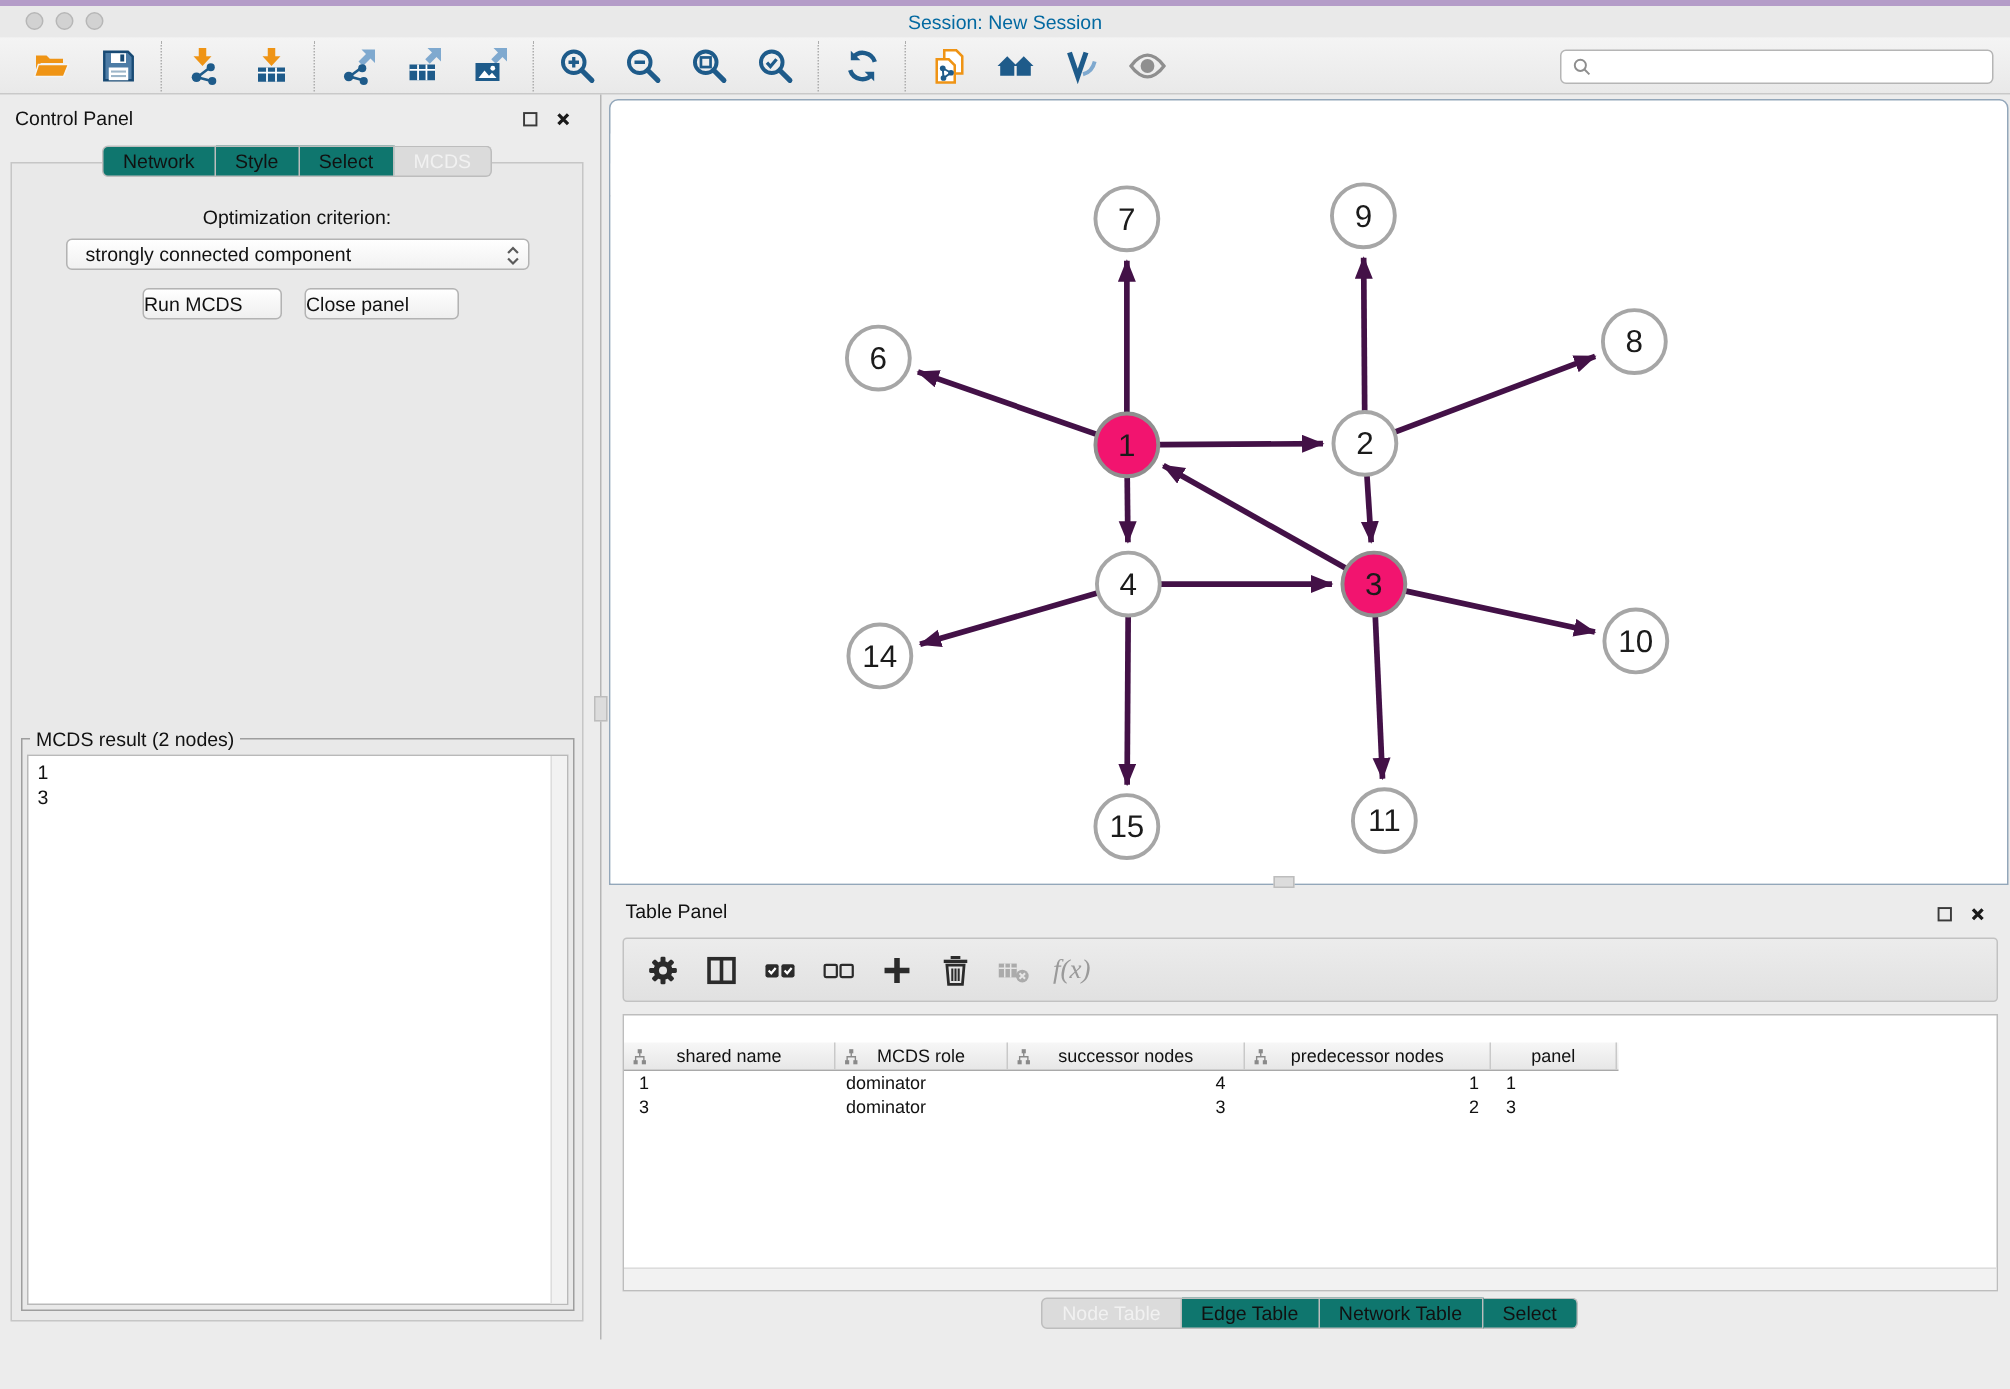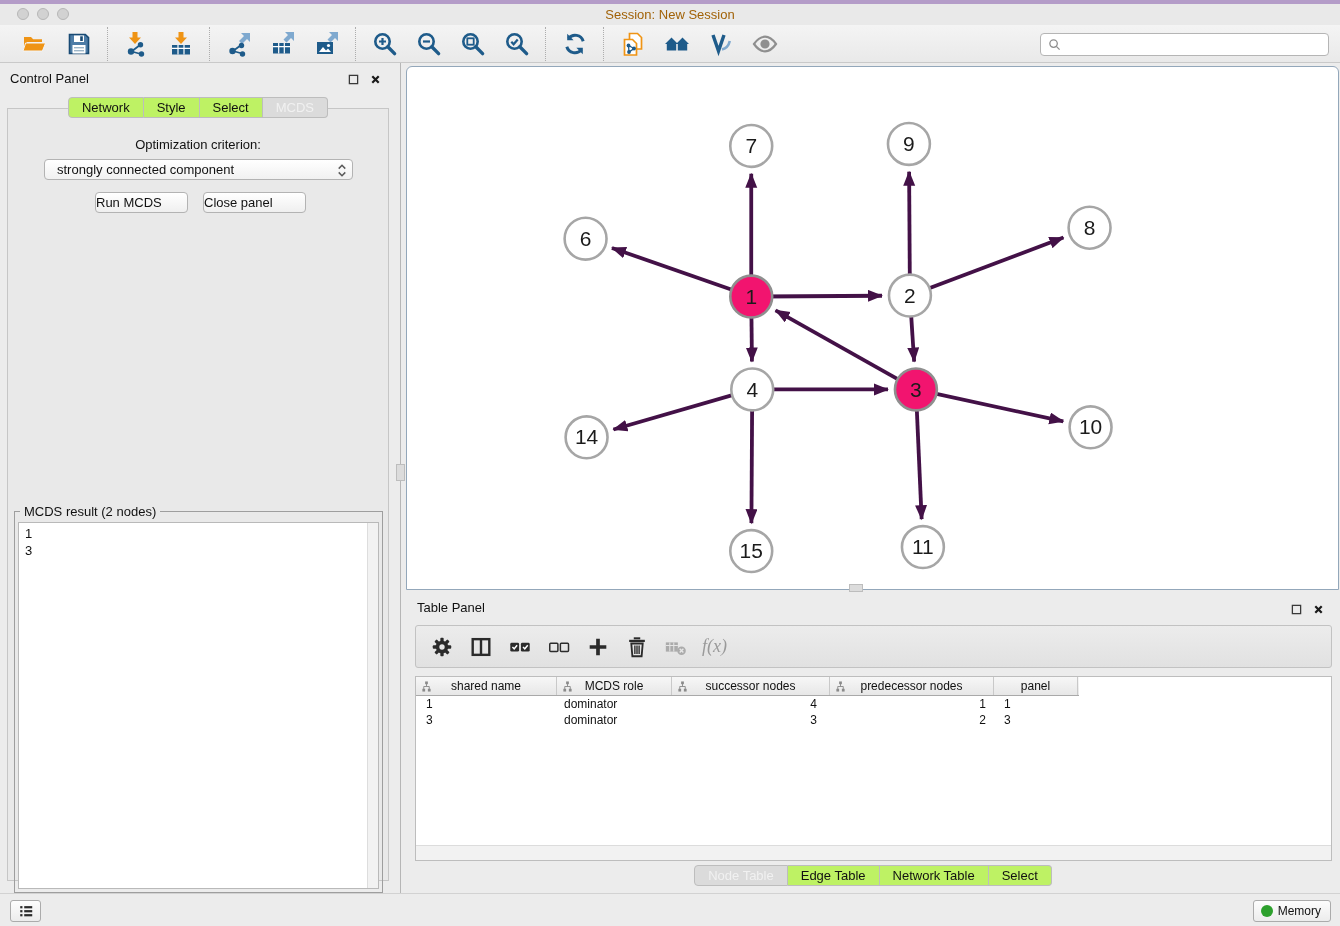--- a/index.html
+++ b/index.html
@@ -5,21 +5,21 @@
   * { box-sizing: border-box; margin: 0; padding: 0; }
   body { background:#d0d0d0; }
   .app { position:relative; width:1340px; height:926px; overflow:hidden;
          font-family:"Liberation Sans","DejaVu Sans",sans-serif; background:#ececec; color:#111; }
 
   
   .top-strip { position:absolute; left:0; top:0; width:100%; height:4px; background:#b49cc8; }
   .titlebar { position:absolute; left:0; top:4px; width:100%; height:21px; background:#e9e9e9; }
   .lights { position:absolute; left:17px; top:4px; display:flex; gap:8px; }
   .light { width:12px; height:12px; border-radius:50%; background:#d2d2d2; border:1px solid #b7b7b7; }
-  .title-text { position:absolute; left:0; right:0; top:3px; text-align:center; font-size:13px; color:#a16207; }
+  .title-text { position:absolute; left:0; right:0; top:3px; text-align:center; font-size:13px; color:#0369a1; }
 
   .toolbar { position:absolute; left:0; top:25px; width:100%; height:38px;
              background:linear-gradient(#f4f4f4,#e9e9e9); border-bottom:1px solid #c9c9c9;
              display:flex; align-items:center; padding-left:6px; }
   .tbgroup { display:flex; align-items:center; gap:17px; padding:0 15px; }
   .tbdivider { width:1px; height:34px; border-left:1px dotted #adadad; }
   .tbbtn { width:27px; height:27px; display:flex; align-items:center; justify-content:center; cursor:default; }
   .tbbtn svg { width:26px; height:26px; }
   .search { position:absolute; right:11px; top:8px; width:289px; height:23px; background:#fff;
             border:1px solid #b5b5b5; border-radius:4px; display:flex; align-items:center; padding-left:6px; }
@@ -30,35 +30,35 @@
   .mini-icon { display:inline-flex; align-items:center; justify-content:center; width:14px; height:14px; }
 
   
   .control-panel { position:absolute; left:0; top:63px; width:396px; height:830px; }
   .cp-label { position:absolute; left:10px; top:8px; }
   .cp-float { position:absolute; right:36px; top:9px; }
   .cp-close { position:absolute; right:14px; top:9px; }
   .cp-body { position:absolute; left:7px; top:45px; right:7px; bottom:12px; background:#e9e9e9; border:1px solid #c6c6c6; }
   .tabs-row { display:flex; justify-content:center; }
   .cp-tabs { position:absolute; left:0; top:34px; width:100%; z-index:2; }
-  .tab { background:#bef264; border:1px solid #bdbdbd; border-left:none; padding:0 13px; font-size:13px;
+  .tab { background:#0f766e; border:1px solid #bdbdbd; border-left:none; padding:0 13px; font-size:13px;
          height:21px; line-height:19px; color:#111; cursor:default; }
   .tab.first { border-left:1px solid #bdbdbd; border-radius:4px 0 0 4px; }
   .tab.last { border-radius:0 4px 4px 0; }
   .tab.selected { background:#dbdbdb; color:#f1f1f1; }
   .opt-label { position:absolute; left:0; top:74px; width:100%; text-align:center; font-size:13px; z-index:2; }
   .cp-select { position:absolute; left:44px; top:96px; width:309px; height:21px; z-index:2;
                background:linear-gradient(#ffffff,#f1f1f1); border:1px solid #b3b3b3; border-radius:4px;
                font-size:13px; display:flex; align-items:center; padding:0 24px 0 12px; }
   .spinner { position:absolute; right:5px; top:3px; }
   .cp-btn { position:absolute; height:21px; z-index:2; background:linear-gradient(#ffffff,#efefef);
             border:1px solid #b3b3b3; border-radius:4px; font-size:13px; text-align:left; line-height:19px; cursor:default; }
   .btn-run { left:95px; top:129px; width:93px; }
   .btn-close { left:203px; top:129px; width:103px; }
-  .result-group { position:absolute; left:14px; top:429px; width:369px; height:382px; border:1px solid #9e9e9e; z-index:2;margin-top:19px; }
+  .result-group { position:absolute; left:14px; top:429px; width:369px; height:382px; border:1px solid #9e9e9e; z-index:2; }
   .result-legend { position:absolute; top:-8px; left:5px; background:#e9e9e9; padding:0 4px; font-size:13px; }
   .result-text { position:absolute; left:3px; right:3px; top:10px; bottom:3px; background:#fff;
                  border:1px solid #b9b9b9; font-size:13px; line-height:17px; padding:2px 6px; white-space:pre; }
   .vtrack { position:absolute; right:0; top:0; bottom:0; width:11px; background:#f2f2f2; border-left:1px solid #ddd; }
 
   .vsplit { position:absolute; left:400px; top:63px; width:1px; height:830px; background:#b6b6b6; }
   .vsplit-handle { position:absolute; left:396px; top:464px; width:9px; height:17px; background:#dcdcdc; border:1px solid #bdbdbd; }
 
   
   .net-window { position:absolute; left:406px; top:66px; width:933px; height:524px; background:#fff;
@@ -80,21 +80,21 @@
   .tp-label { position:absolute; left:11px; top:5px; }
   .tp-float { position:absolute; right:37px; top:7px; }
   .tp-close { position:absolute; right:15px; top:7px; }
   .tp-toolbar { position:absolute; left:9px; top:30px; width:917px; height:43px;
                 background:linear-gradient(#ececec,#e1e1e1); border:1px solid #c2c2c2; border-radius:3px;
                 display:flex; align-items:center; padding-left:12px; gap:12px; }
   .tpbtn { width:27px; height:27px; display:flex; align-items:center; justify-content:center; cursor:default; }
   .tpbtn svg { width:24px; height:24px; }
   .fx { font-family:"Liberation Serif","DejaVu Serif",serif; font-style:italic; font-size:18px; color:#9a9a9a; }
   .tp-table { position:absolute; left:9px; top:81px; width:917px; height:185px; background:#fff; border:1px solid #bdbdbd; overflow:hidden; }
-  .thead { display:flex; height:19px; background:linear-gradient(#f7f7f7,#e7e7e7); border-bottom:1px solid #a9a9a9; width:663px; }
+  .thead { display:flex; height:19px; background:linear-gradient(#f7f7f7,#e7e7e7); border-bottom:1px solid #a9a9a9; width:663px;margin-top:18px; }
   .th { position:relative; display:flex; align-items:center; justify-content:center; font-size:12px;
         border-right:1px solid #c9c9c9; height:100%; }
   .th svg { position:absolute; left:5px; top:4px; }
   .trow { display:flex; height:16px; align-items:center; font-size:12px; }
   .td { overflow:hidden; white-space:nowrap; }
   .tp-scroll { position:absolute; left:0; right:0; bottom:0; height:15px; background:#f2f2f2; border-top:1px solid #dcdcdc; }
   .tp-tabs { position:absolute; left:0; top:270px; width:100%; }
 
   
   .statusbar { position:absolute; left:0; top:893px; width:100%; height:33px; background:#ececec; border-top:1px solid #d2d2d2; }
@@ -512,31 +512,13 @@
       <div class="tp-scroll"></div>
     </div>
     <div class="tp-tabs tabs-row">
         <div class="tab first selected">Node Table</div>
         <div class="tab">Edge Table</div>
         <div class="tab">Network Table</div>
         <div class="tab last">Select</div>
       </div>
   </div>
 
-  <div class="statusbar">
-    <div class="list-btn">
-      <svg viewBox="0 0 18 18" width="16" height="16">
-          <g fill="#2b2b2b">
-            <rect x="2.5" y="3.5" width="2.5" height="2.5"></rect>
-            <rect x="2.5" y="8" width="2.5" height="2.5"></rect>
-            <rect x="2.5" y="12.5" width="2.5" height="2.5"></rect>
-            <rect x="7" y="3.5" width="9" height="2.5"></rect>
-            <rect x="7" y="8" width="9" height="2.5"></rect>
-            <rect x="7" y="12.5" width="9" height="2.5"></rect>
-          </g>
-        </svg>
-    </div>
-    <div class="memory-btn">
-      <span class="memory-dot" style="background: rgb(45, 160, 45);"></span>
-      <span>Memory</span>
-    </div>
-  </div>
 </div>
 
 </body></html>

